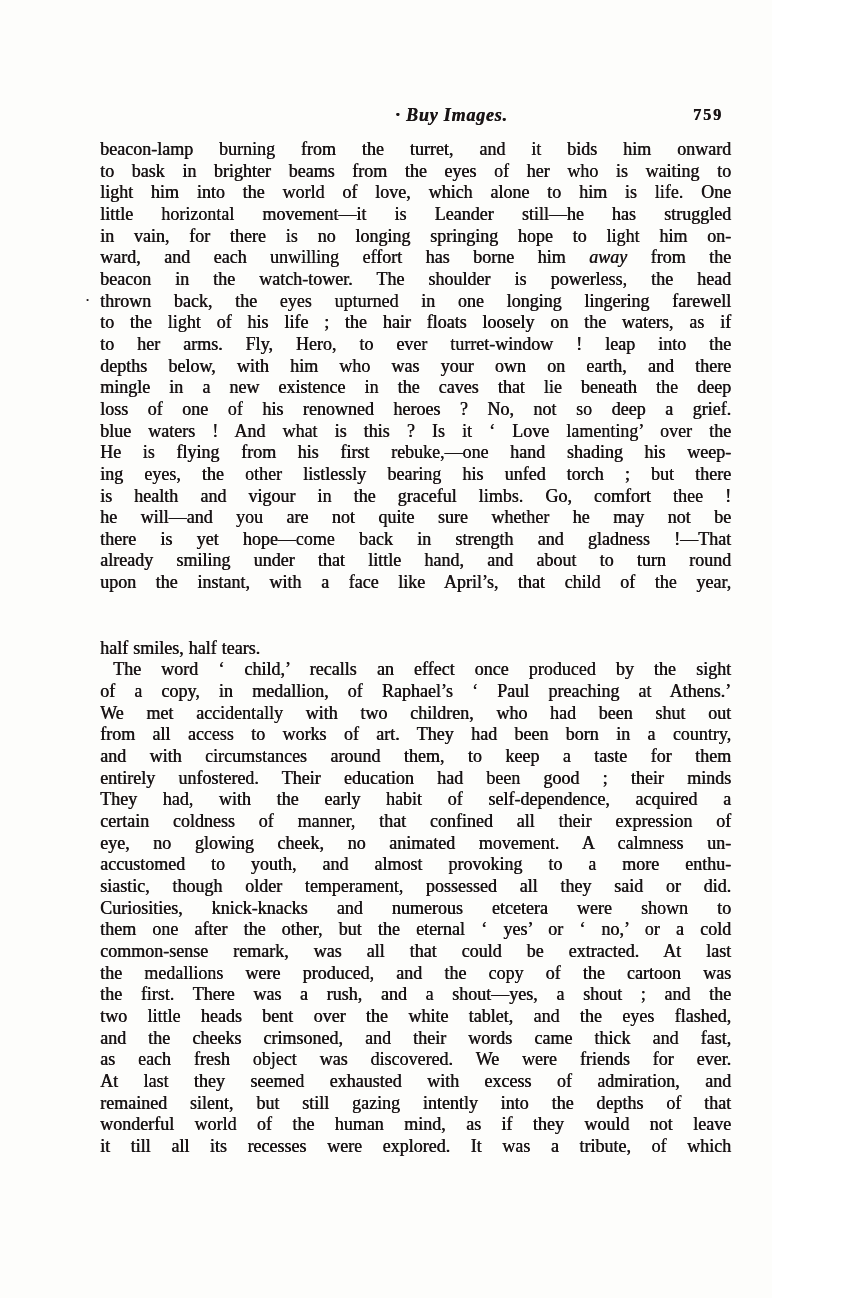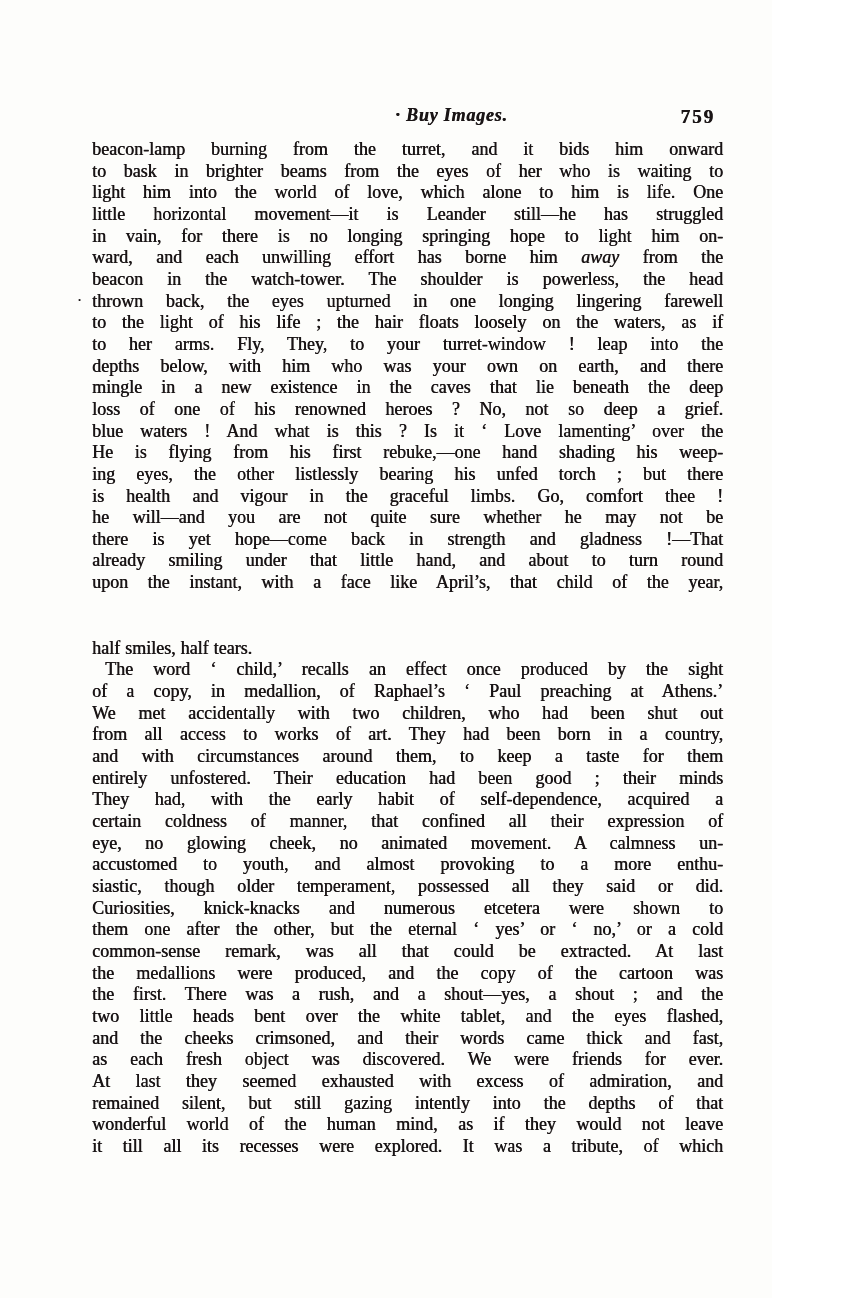--- a/index.html
+++ b/index.html
@@ -30,30 +30,30 @@
     transform: translateX(calc(-50% + 36px));
     top: 0;
     font-style: italic;
     font-weight: bold;
     font-size: 18px;
     letter-spacing: 0.8px;
     white-space: nowrap;
   }
   .page-number {
     position: absolute;
-    right: 16px;
+    right: 8px;
     top: 1px;
     font-weight: bold;
-    font-size: 19px;
+    font-size: 16px;
     letter-spacing: 2px;
   }
   .text-block {
     position: absolute;
     top: 139px;
-    left: 92px;
+    left: 100px;
     width: 631px;
     font-size: 18px;
     line-height: 21.65px;
   }
   .paragraph { margin: 0; }
   .line {
     position: relative;
     text-align: justify;
     text-align-last: justify;
     word-spacing: 0.5px;
@@ -87,21 +87,21 @@
       <div class="paragraph">
         <div class="line">beacon-lamp burning from the turret, and it bids him onward</div>
         <div class="line">to bask in brighter beams from the eyes of her who is waiting to</div>
         <div class="line">light him into the world of love, which alone to him is life.  One</div>
         <div class="line">little horizontal movement—it is Leander still—he has struggled</div>
         <div class="line">in vain, for there is no longing springing hope to light him on-</div>
         <div class="line">ward, and each unwilling effort has borne him <i>away</i> from the</div>
         <div class="line">beacon in the watch-tower.  The shoulder is powerless, the head</div>
         <div class="line">thrown back, the eyes upturned in one longing lingering farewell<span class="margin-mark">•</span></div>
         <div class="line">to the light of his life ; the hair floats loosely on the waters, as if</div>
-        <div class="line">to her arms.  Fly, They, to your turret-window !  leap into the</div>
+        <div class="line">to her arms.  Fly, Hero, to ever turret-window !  leap into the</div>
         <div class="line">depths below, with him who was your own on earth, and there</div>
         <div class="line">mingle in a new existence in the caves that lie beneath the deep</div>
         <div class="line">loss of one of his renowned heroes ?  No, not so deep a grief.</div>
         <div class="line">blue waters !  And what is this ?  Is it ‘ Love lamenting’ over the</div>
         <div class="line">He is flying from his first rebuke,—one hand shading his weep-</div>
         <div class="line">ing eyes, the other listlessly bearing his unfed torch ; but there</div>
         <div class="line">is health and vigour in the graceful limbs.  Go, comfort thee !</div>
         <div class="line">he will—and you are not quite sure whether he may not be</div>
         <div class="line">there is yet hope—come back in strength and gladness !—That</div>
         <div class="line">already smiling under that little hand, and about to turn round</div>

